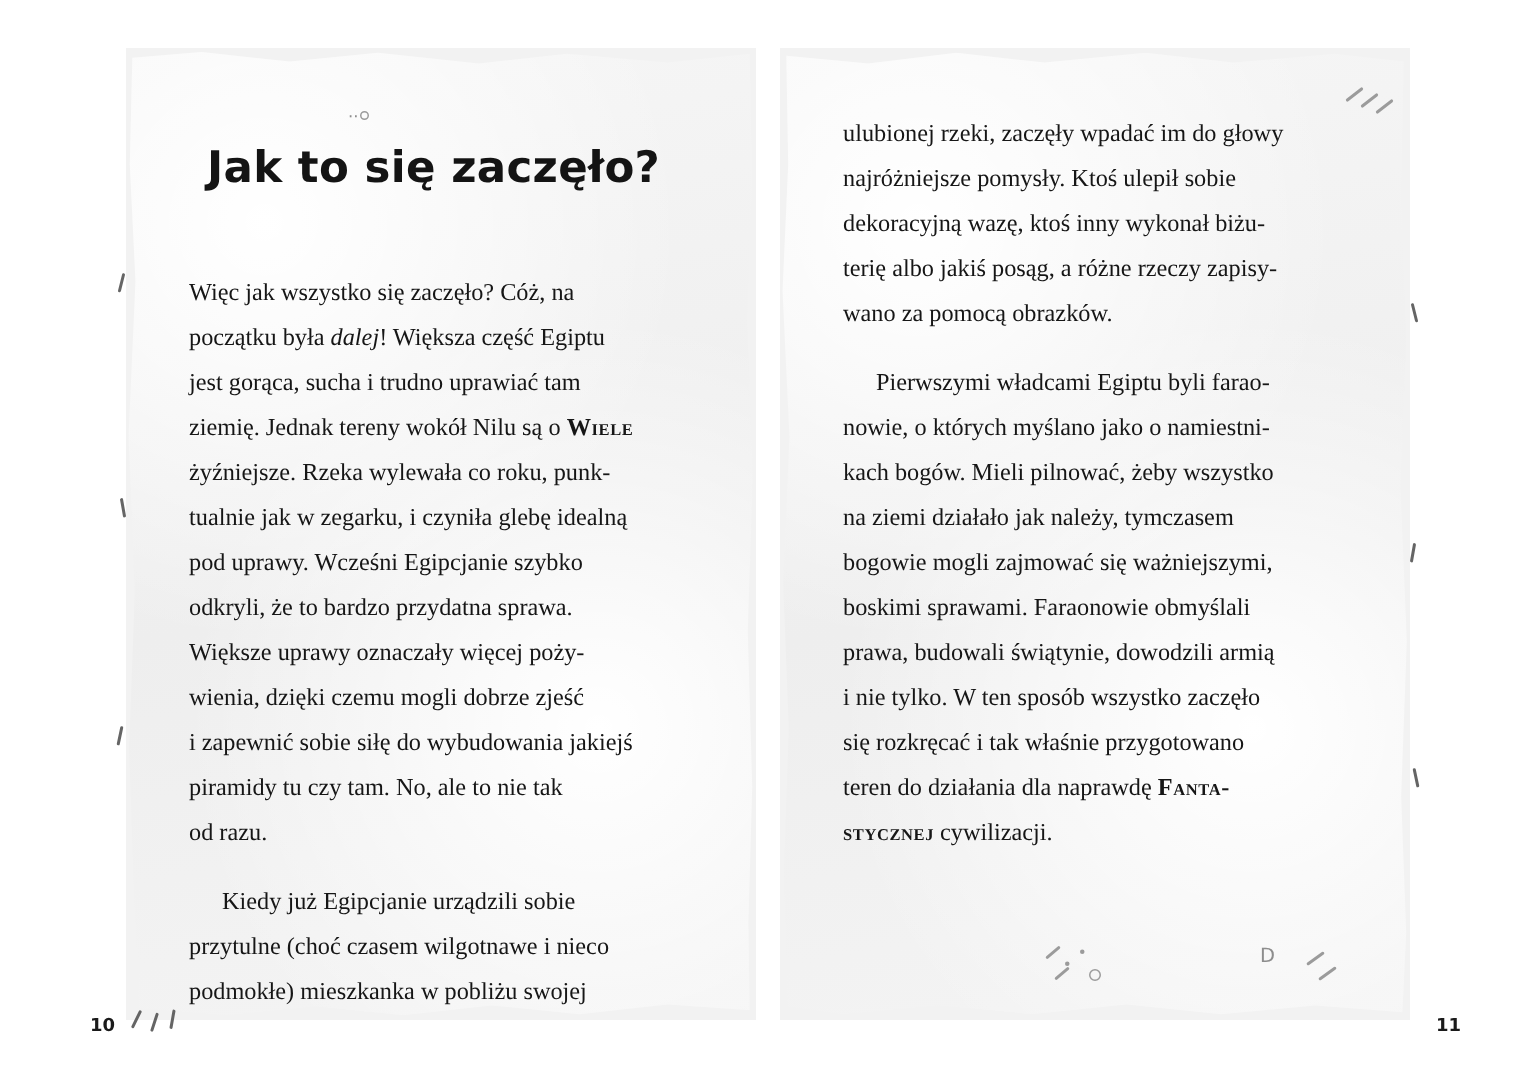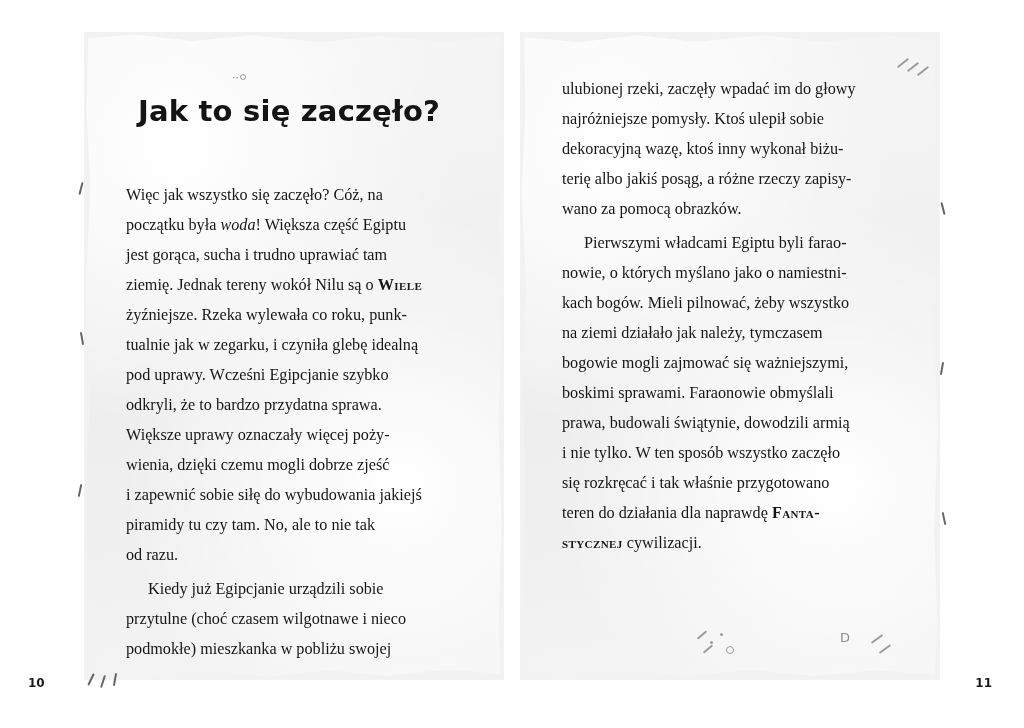--- a/index.html
+++ b/index.html
@@ -101,21 +101,21 @@
     margin-top: 6px;
   }
   .para {
     margin: 0;
     text-indent: 0;
   }
   .para.indent {
     text-indent: 22px;
   }
   .para + .para {
-    margin-top: 4px;
+    margin-top: 16px;
   }
   .spaced {
     margin-top: 33px !important;
   }
   .sc {
     font-variant: small-caps;
     letter-spacing: .4px;
     font-weight: bold;
   }
   .it {
@@ -124,22 +124,22 @@
 
   
   .folio {
     position: absolute;
     bottom: 38px;
     font-family: "DejaVu Sans", sans-serif;
     font-weight: bold;
     font-size: 12px;
     color: #1a1a1a;
   }
-  .folio-left { left: 28px; }
-  .folio-right { right: 32px; }
+  .folio-left { left: 60px; }
+  .folio-right { right: 50px; }
 
   
   .doodle {
     position: absolute;
     color: #8d8d8d;
     font-family: "DejaVu Sans", sans-serif;
     line-height: 1;
     user-select: none;
   }
   .dash {
@@ -176,21 +176,21 @@
 
     <span class="doodle" style="left:148px; top:40px; font-size:11px;">··</span>
     <div class="ring" style="left:156px; top:42px; width:4px; height:4px;"></div>
 
     <div class="content">
       <h1 class="chapter-title">Jak to się zaczęło?</h1>
 
       <div class="body-text">
         <p class="para">
           Więc jak wszystko się zaczęło? Cóż, na<br>
-          początku była <span class="it">woda</span>! Większa część Egiptu<br>
+          początku była <span class="it">dalej</span>! Większa część Egiptu<br>
           jest gorąca, sucha i trudno uprawiać tam<br>
           ziemię. Jednak tereny wokół Nilu są o <span class="sc">Wiele</span><br>
           żyźniejsze. Rzeka wylewała co roku, punk-<br>
           tualnie jak w zegarku, i czyniła glebę idealną<br>
           pod uprawy. Wcześni Egipcjanie szybko<br>
           odkryli, że to bardzo przydatna sprawa.<br>
           Większe uprawy oznaczały więcej poży-<br>
           wienia, dzięki czemu mogli dobrze zjeść<br>
           i zapewnić sobie siłę do wybudowania jakiejś<br>
           piramidy tu czy tam. No, ale to nie tak<br>

